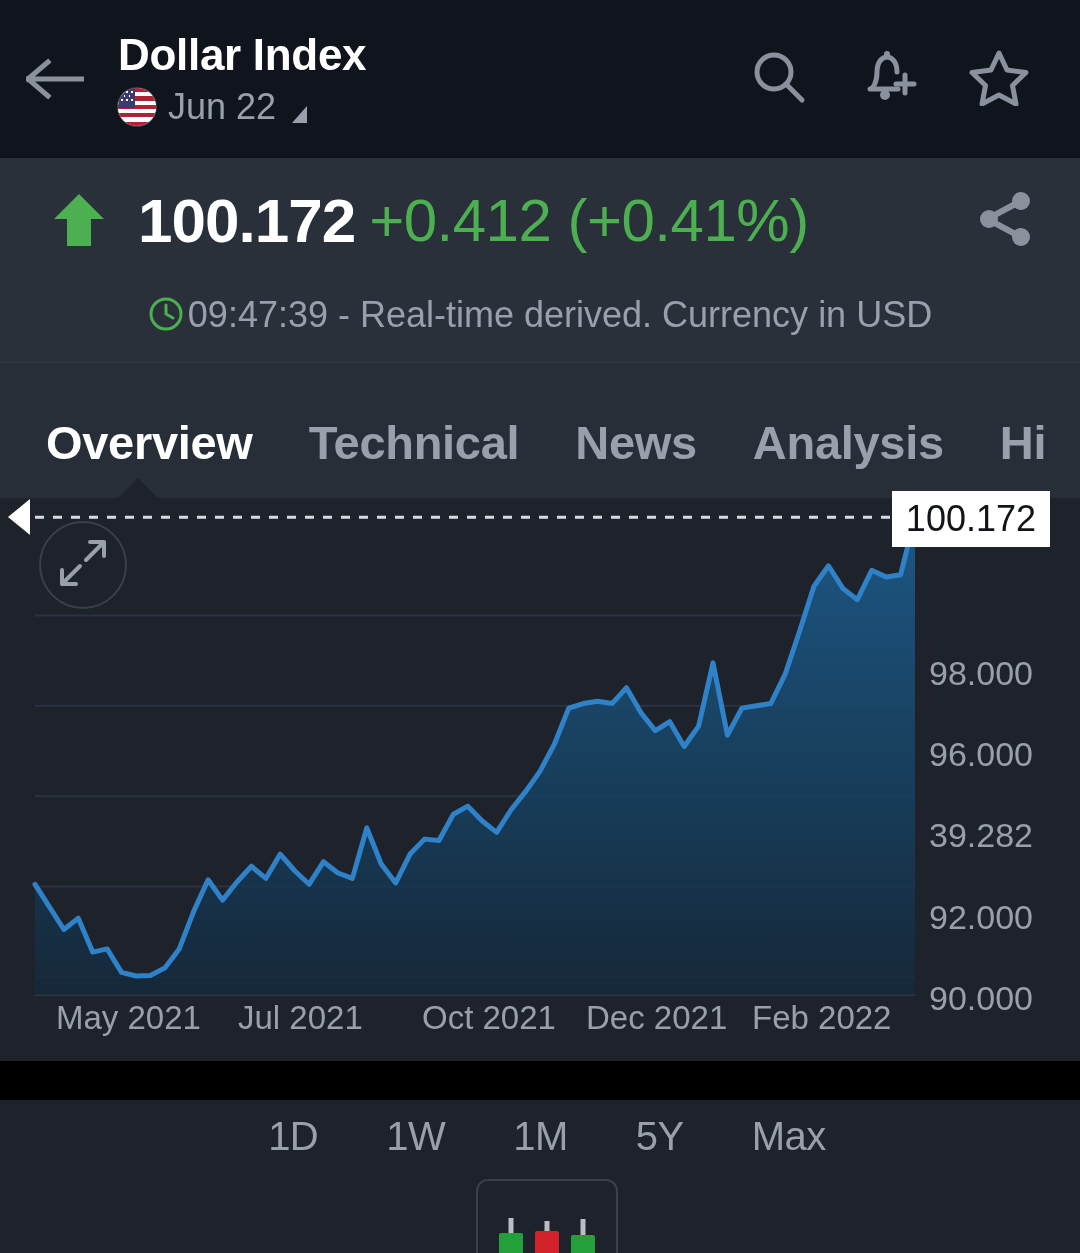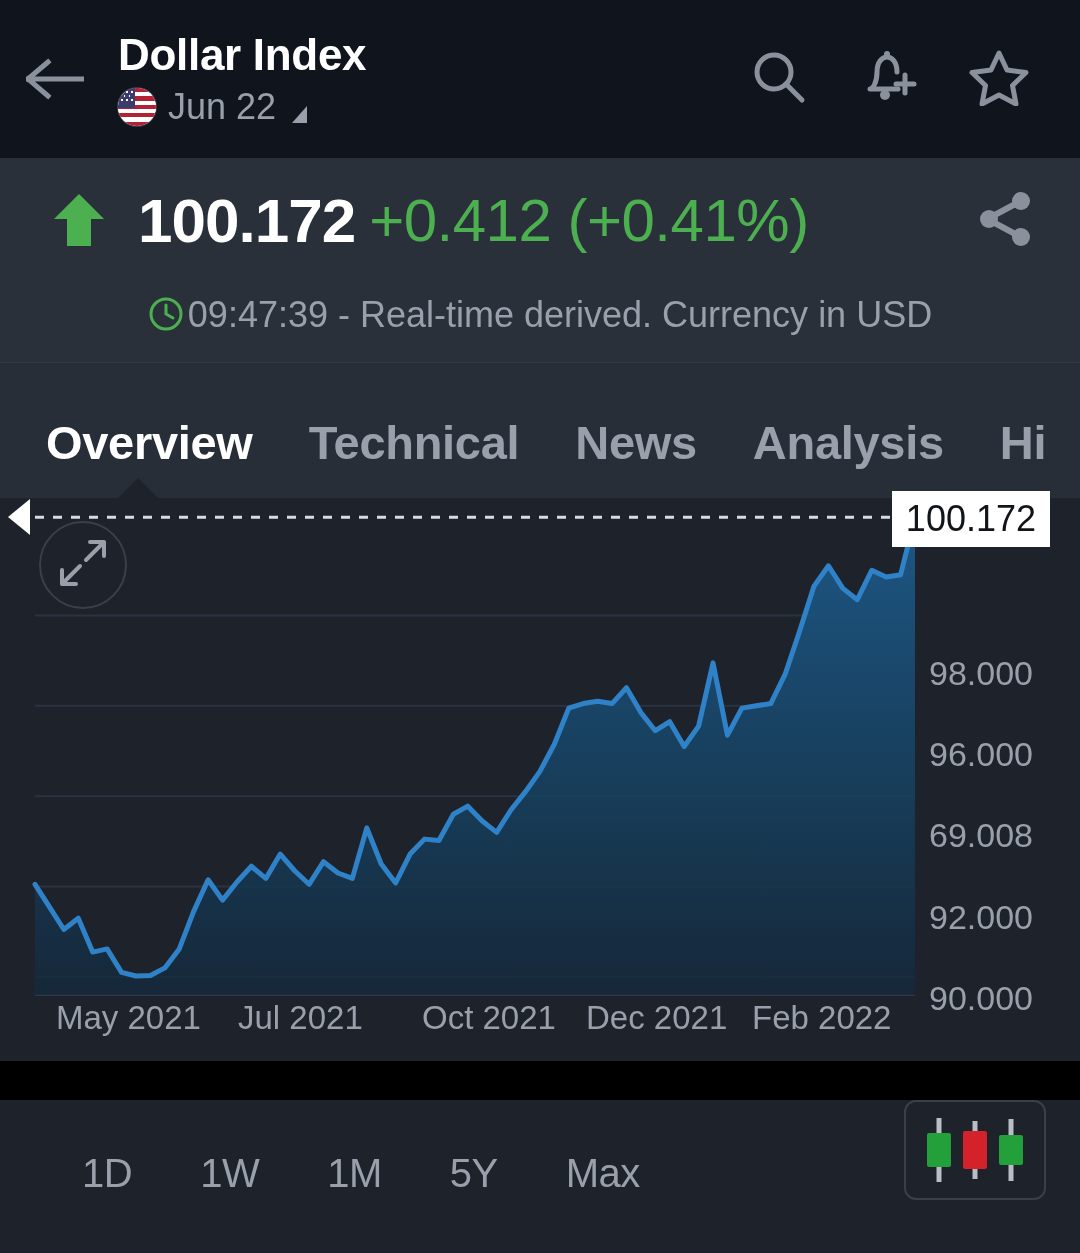--- a/index.html
+++ b/index.html
@@ -114,21 +114,21 @@
   .xlabels {
     position:absolute; left:0; top:1038px; width:915px; height:50px; z-index:4;
   }
   .xlabel { position:absolute; color:#9aa0ab; font-size:33px; line-height:40px; white-space:nowrap; }
   .ylabels { position:absolute; left:915px; top:540px; width:165px; height:560px; z-index:4; }
   .ylabel { position:absolute; left:14px; color:#9aa0ab; font-size:34px; line-height:40px; white-space:nowrap; }
 
   
   .range-bar {
     position:absolute; left:0; top:1100px; width:1080px; height:153px;
-    background:#1d222b; display:flex; padding:0 34px 0 48px;
+    background:#1d222b; display:flex; align-items:center; padding:0 34px 0 48px;flex-direction:column;
   }
   .ranges { display:flex; align-items:center; gap:0; flex:1 1 auto; }
   .range-btn {
     position:relative; font-size:40px; color:#9aa0ab; padding:14px 34px 20px 34px;
     letter-spacing:-0.5px;
   }
   .range-btn.active { color:#c9ced6; }
   .range-btn.active::after {
     content:""; position:absolute; left:50%; transform:translateX(-50%);
     bottom:0; width:58px; height:7px; background:#9aa0ab; border-radius:2px;
@@ -277,21 +277,21 @@
         </svg>
       </span>
     </div>
 
     <div class="badge-notch" style="right: 1050px; top: 1.33782px;"></div>
     <div class="price-badge" style="top: -6.66218px;">100.172</div>
 
     <div class="ylabels" style="top:0; left:915px; height:563px;">
       <span class="ylabel" style="top:155px;">98.000</span>
       <span class="ylabel" style="top:236px;">96.000</span>
-      <span class="ylabel" style="top:317px;">69.008</span>
+      <span class="ylabel" style="top:317px;">39.282</span>
       <span class="ylabel" style="top:399px;">92.000</span>
       <span class="ylabel" style="top:480px;">90.000</span>
     </div>
 
     <div class="xlabels" style="top:500px;">
       <span class="xlabel" style="left:56px;">May 2021</span>
       <span class="xlabel" style="left:238px;">Jul 2021</span>
       <span class="xlabel" style="left:422px;">Oct 2021</span>
       <span class="xlabel" style="left:586px;">Dec 2021</span>
       <span class="xlabel" style="left:752px;">Feb 2022</span>

